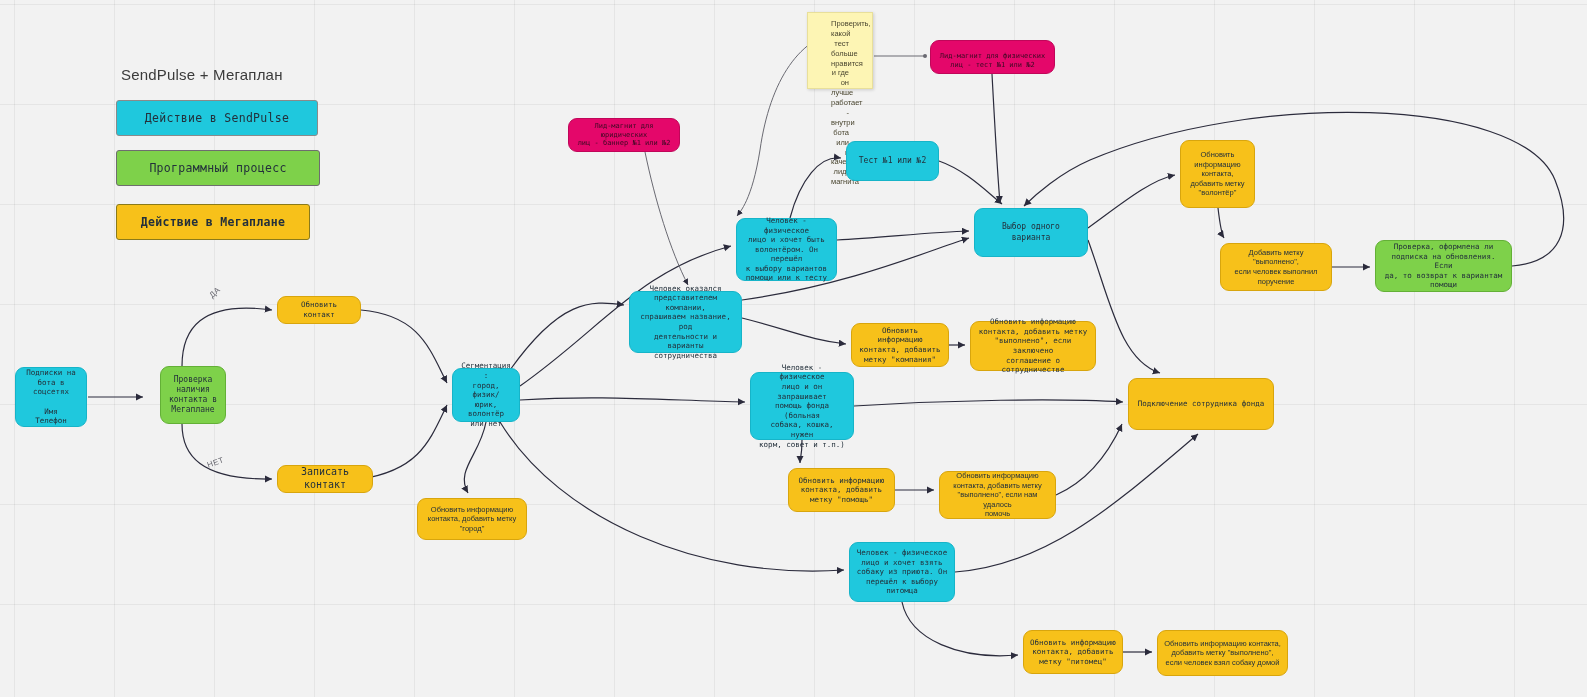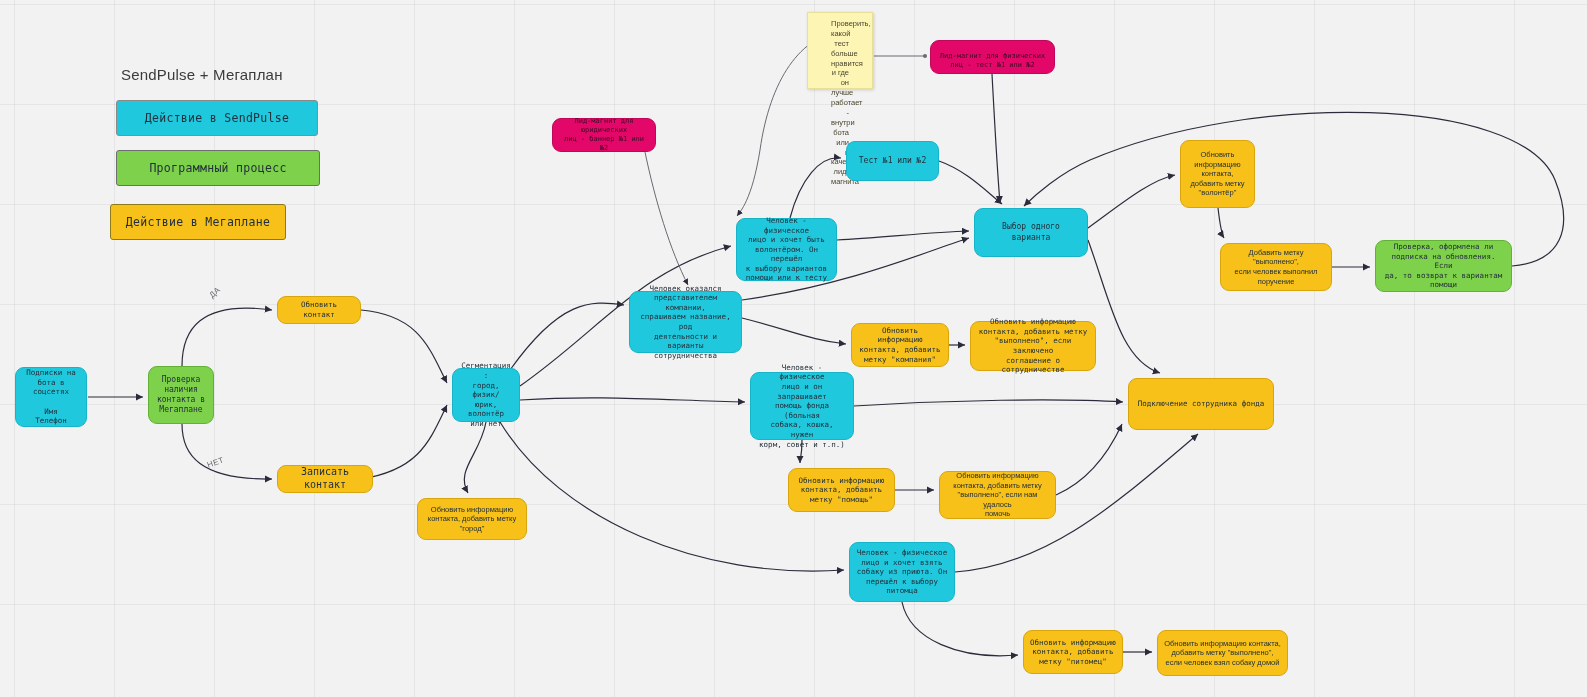--- a/index.html
+++ b/index.html
@@ -122,38 +122,38 @@
 
 <div id="nodes">
   <div class="title">SendPulse + Мегаплан</div>
 
   <div class="node legend cyan" style="left:116px;top:100px;width:202px;height:36px;">
       <span>Действие в SendPulse</span>
     </div>
   <div class="node legend green" style="left:116px;top:150px;width:204px;height:36px;">
       <span>Программный процесс</span>
     </div>
-  <div class="node legend amber" style="left:110px;top:204px;width:176px;height:36px;">
+  <div class="node legend amber" style="left:116px;top:204px;width:194px;height:36px;font-weight:bold;">
       <span>Действие в Мегаплане</span>
     </div>
 
   <div class="note" style="left:807px;top:12px;width:66px;height:77px;">Проверить, какой тест больше нравится и где он лучше работает - внутри бота или в качестве лид-магнита</div>
 
   <div class="edge-label" style="left:209px;top:288px;transform:rotate(-42deg);">ДА</div>
   <div class="edge-label" style="left:207px;top:458px;transform:rotate(-20deg);">НЕТ</div>
 
   <div class="footer-ghost"></div>
 <div class="node cyan" style="left: 15px; top: 367px; width: 72px; height: 60px; font-size: 7.5px;">
       <span style="white-space: pre-line;">Подписки на
 бота в соцсетях
 
 Имя
 Телефон</span>
     </div>
-    <div class="node green" style="left: 148px; top: 366px; width: 66px; height: 58px; font-size: 8px;">
+    <div class="node green" style="left: 160px; top: 366px; width: 66px; height: 58px; font-size: 8px;">
       <span style="white-space: pre-line;">Проверка
 наличия
 контакта в
 Мегаплане</span>
     </div>
     <div class="node amber" style="left: 277px; top: 296px; width: 84px; height: 28px; font-size: 7.5px;">
       <span style="white-space: pre-line;">Обновить контакт</span>
     </div>
     <div class="node amber" style="left: 277px; top: 465px; width: 96px; height: 28px; font-size: 10px;">
       <span style="white-space: pre-line;">Записать контакт</span>
@@ -196,21 +196,21 @@
 собаку из приюта. Он
 перешёл к выбору
 питомца</span>
     </div>
     <div class="node cyan" style="left: 846px; top: 141px; width: 93px; height: 40px; font-size: 8px;">
       <span style="white-space: pre-line;">Тест №1 или №2</span>
     </div>
     <div class="node cyan" style="left: 974px; top: 208px; width: 114px; height: 49px; font-size: 8px;">
       <span style="white-space: pre-line;">Выбор одного варианта</span>
     </div>
-    <div class="node pink" style="left: 552px; top: 118px; width: 104px; height: 34px; font-size: 7px;">
+    <div class="node pink" style="left: 568px; top: 118px; width: 112px; height: 34px; font-size: 7px;">
       <span style="white-space: pre-line;">Лид-магнит для юридических
 лиц - баннер №1 или №2</span>
     </div>
     <div class="node pink" style="left: 930px; top: 40px; width: 125px; height: 34px; font-size: 7px;">
       <span style="white-space: pre-line; margin-top: 8px;">Лид-магнит для физических
 лиц - тест №1 или №2</span>
     </div>
     <div class="node amber sans" style="left: 1180px; top: 140px; width: 75px; height: 68px; font-size: 7.5px;">
       <span style="white-space: pre-line;">Обновить
 информацию

